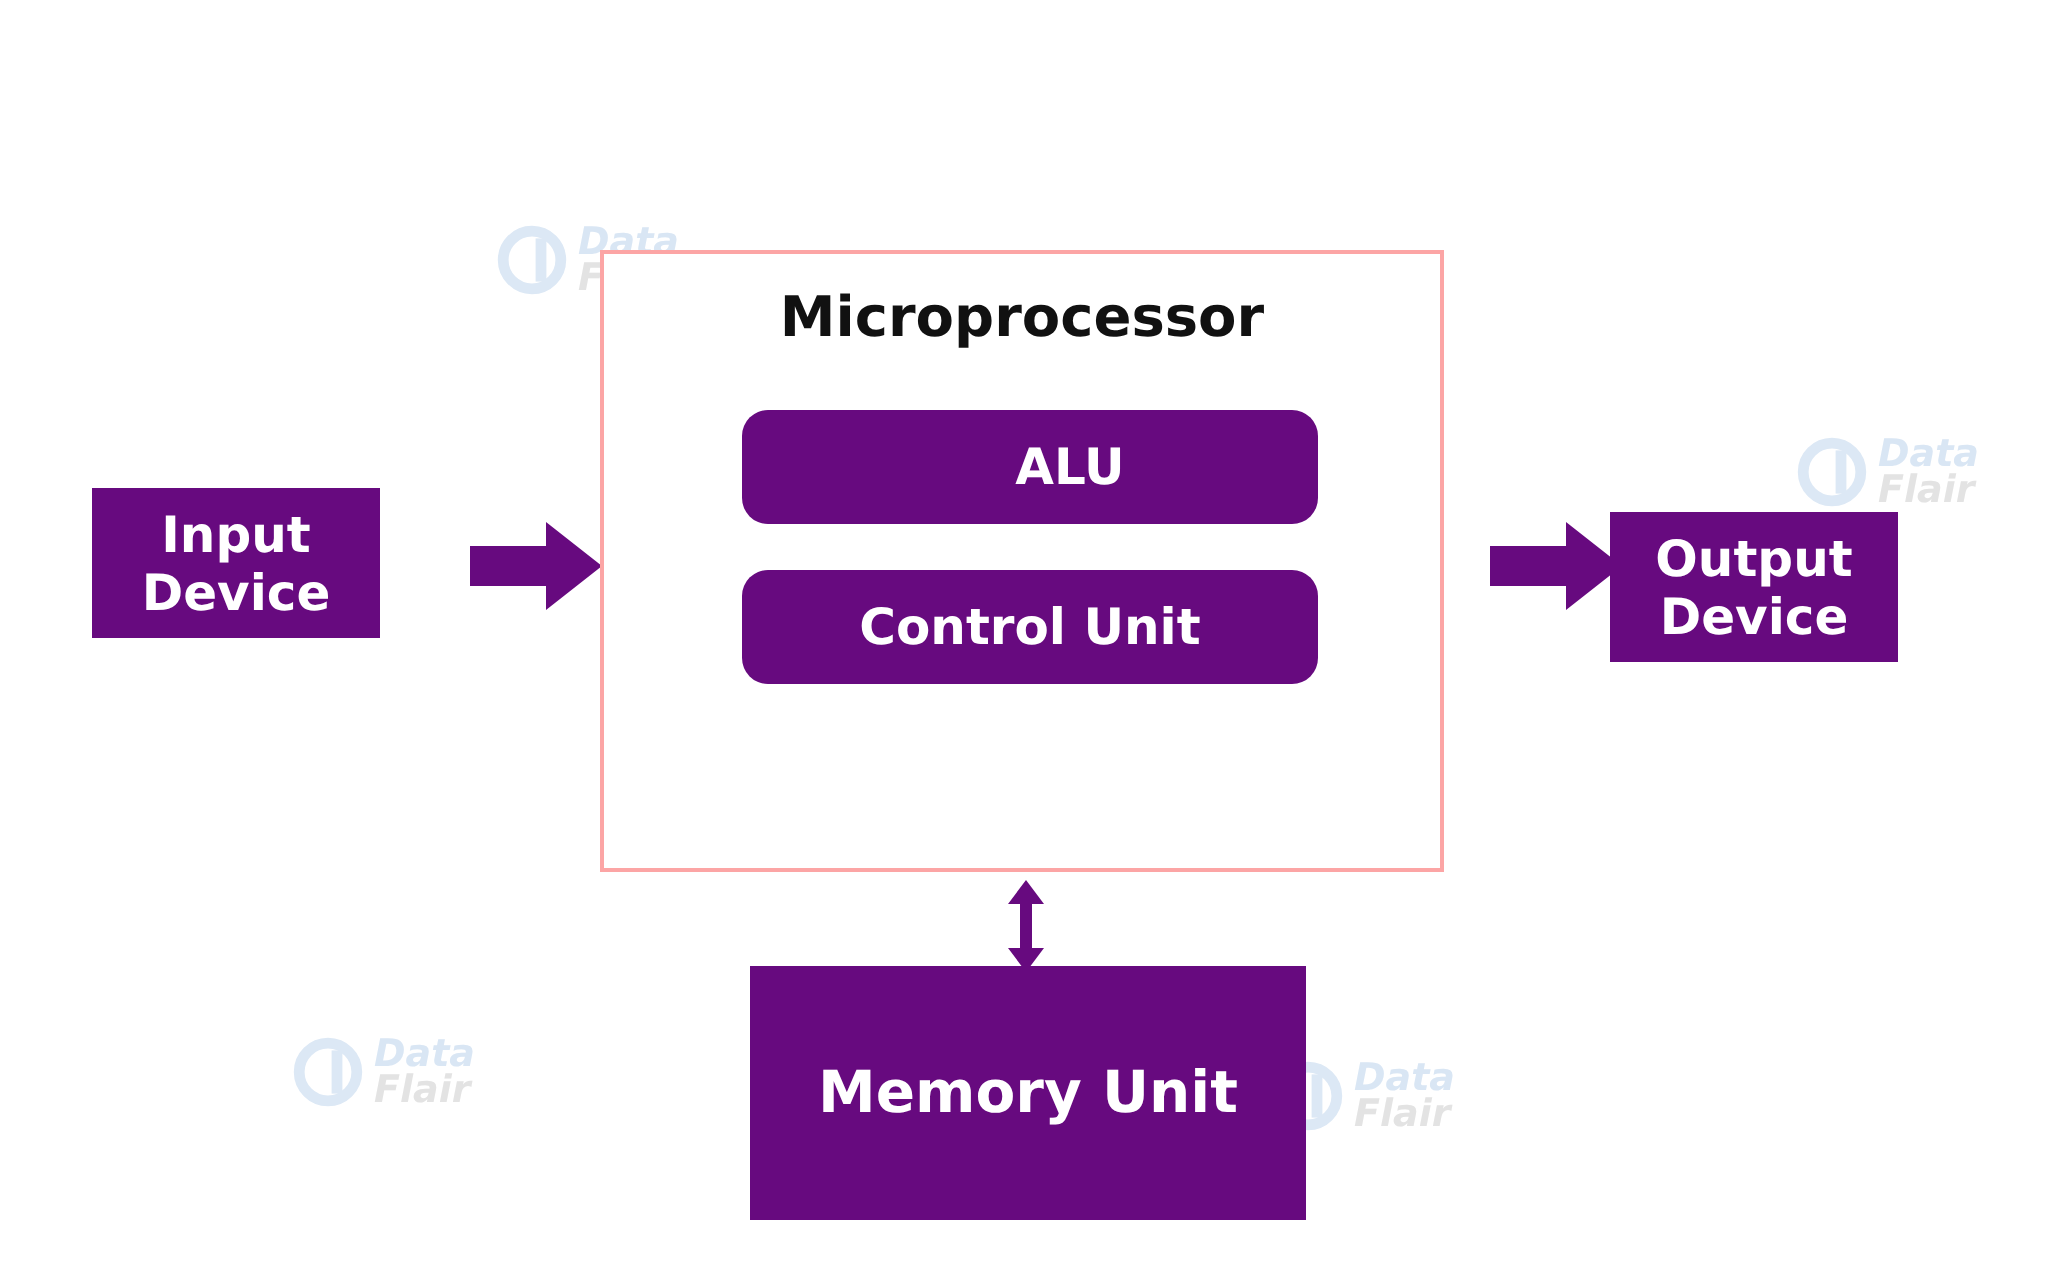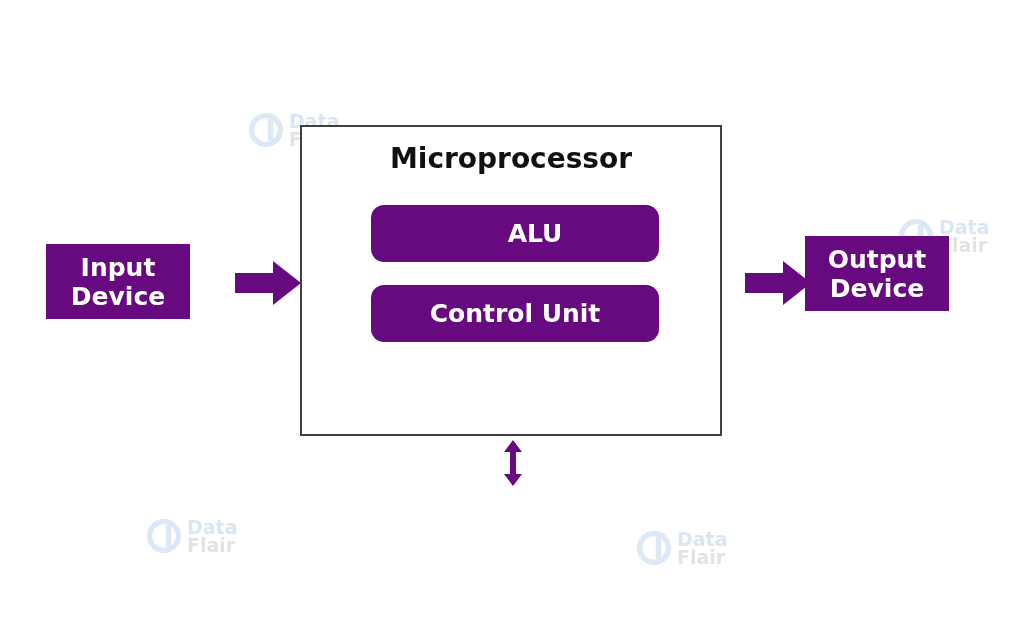--- a/index.html
+++ b/index.html
@@ -34,20 +34,21 @@
   }
 
   
   .watermark {
     position: absolute;
     display: flex;
     align-items: center;
     gap: 5px;
     pointer-events: none;
     user-select: none;
+    font-style: italic;
   }
   .wm-ring {
     width: 36px;
     height: 36px;
     flex: 0 0 36px;
   }
   .wm-words {
     display: flex;
     flex-direction: column;
     line-height: 0.96;
@@ -73,31 +74,31 @@
     box-sizing: border-box;
   }
 
   
   #input-device, #output-device {
     width: 144px;
     height: 75px;
     font-size: 25px;
   }
   #input-device { left: 46px;  top: 244px; }
-  #output-device { left: 805px; top: 236px; }
+  #output-device { left: 805px; top: 256px; }
 
   
   #microprocessor-box {
     position: absolute;
     left: 300px;
     top: 125px;
     width: 422px;
     height: 311px;
     background: #ffffff;
-    border: 2px solid #404040;
+    border: 2px solid #fca5a5;
     box-sizing: border-box;
   }
   #microprocessor-label {
     position: absolute;
     left: 0;
     top: 15px;
     width: 100%;
     text-align: center;
     font-size: 28px;
     font-weight: bold;
@@ -218,20 +219,23 @@
   </div>
 
   <svg class="arrow" id="arrow-cpu-to-output" width="68" height="48" viewBox="0 0 68 48">
     <polygon points="0,14 38,14 38,2 66,24 38,46 38,34 0,34" fill="#670A7F"></polygon>
   </svg>
 
   <svg class="arrow" id="arrow-cpu-memory" width="20" height="46" viewBox="0 0 20 46">
     <polygon points="10,0 19,12 13,12 13,34 19,34 10,46 1,34 7,34 7,12 1,12" fill="#670A7F"></polygon>
   </svg>
 
+  <div class="block" id="memory-unit">
+    <span>Memory Unit</span>
+  </div>
 
   <div class="block" id="output-device">
     <div>
       <span>Output</span><br>
       <span>Device</span>
     </div>
   </div>
 
 </div>
 

